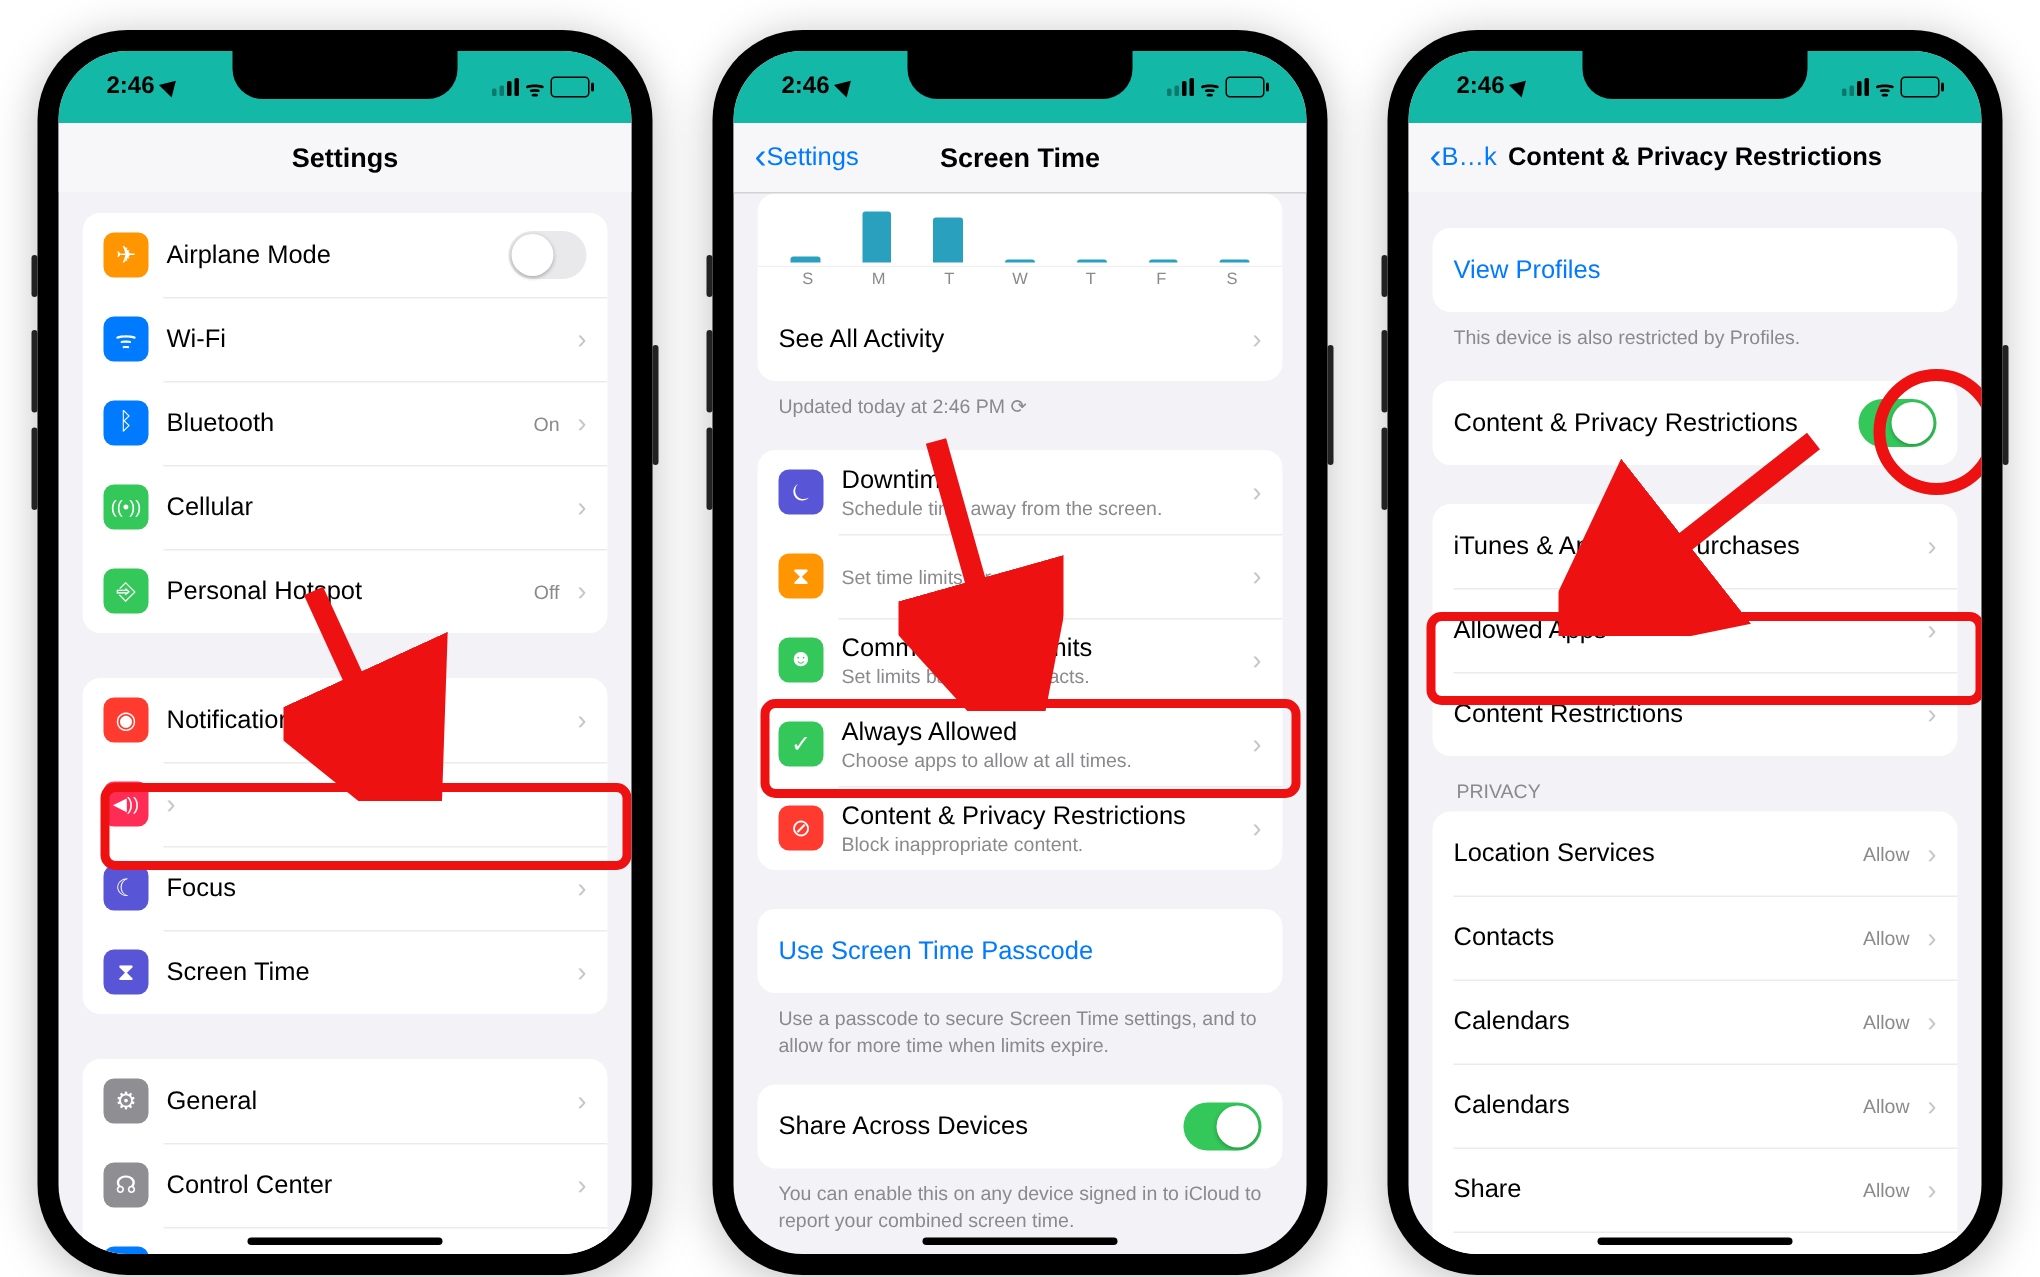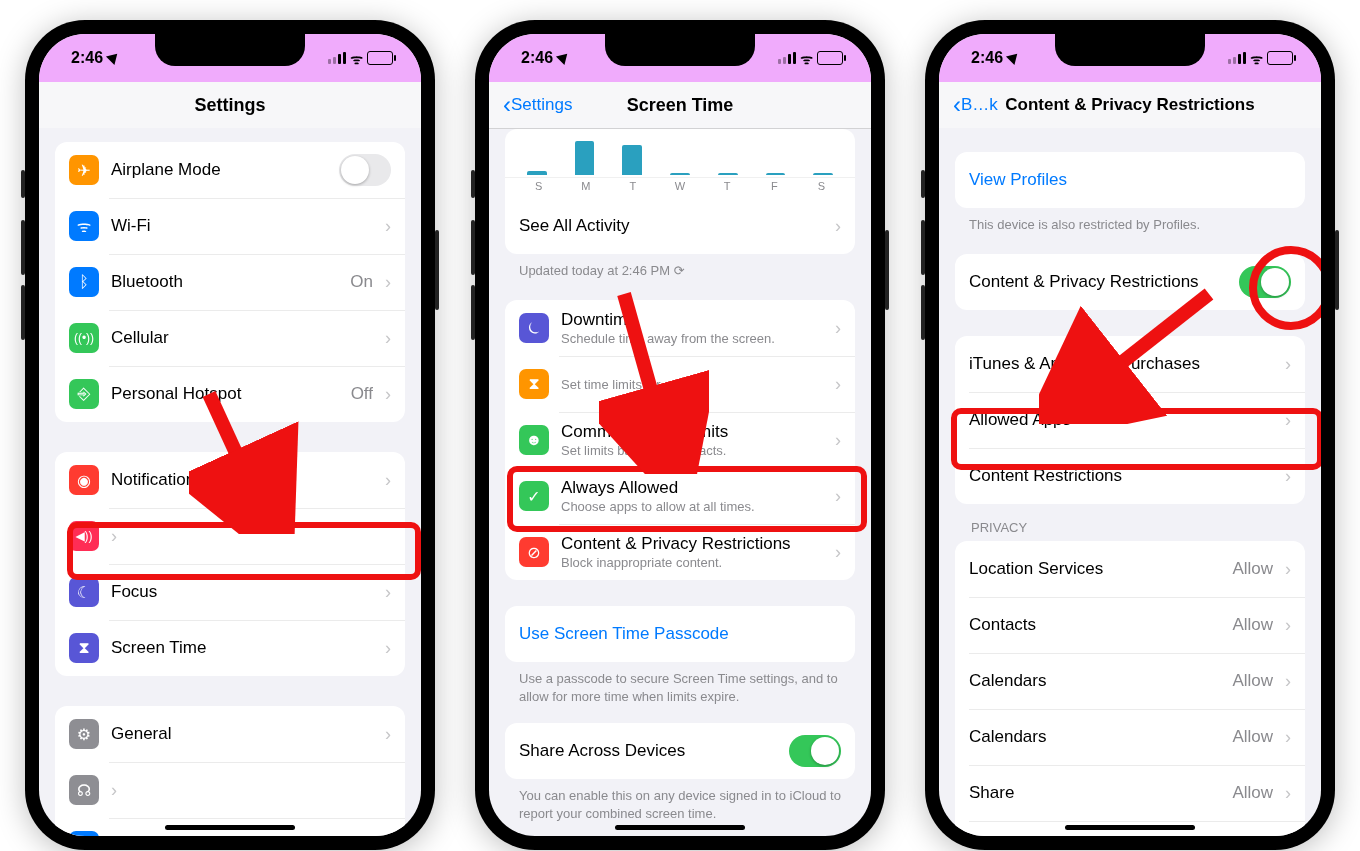--- a/index.html
+++ b/index.html
@@ -48,21 +48,21 @@
     z-index: 50;
   }
   .statusbar {
     height: 48px;
     display: flex;
     align-items: center;
     justify-content: space-between;
     padding: 0 28px 0 32px;
     font-weight: 600;
     font-size: 16px;
-    background: #f0abfc;
+    background: #14b8a6;
     position: relative;
     gap: 16px;
   }
   .sb-left { display:flex; align-items:center; gap:4px; }
   .sb-right { display:flex; align-items:center; gap:4px; }
   .loc-arrow {
     width: 0; height: 0;
     border-left: 6px solid transparent;
     border-right: 6px solid transparent;
     border-bottom: 10px solid #000;
@@ -125,21 +125,21 @@
     padding: 6px 14px; gap:12px; position:relative;
   }
   .row + .row::before {
     content:""; position:absolute; top:0; left:54px; right:0; height:1px; background:rgba(0,0,0,.08);
   }
   .row.noicon + .row.noicon::before { left:14px; }
   .row.noicon::before { left:14px; }
   .row .label { flex:1; font-size:17px; color:#000; }
   .row .sub { font-size:13px; color:#8a8a8e; margin-top:1px; }
   .row .titles { flex:1; display:flex; flex-direction:column; }
-  .row .value { font-size:17px; color:#8a8a8e; }
+  .row .value { font-size:13px; color:#8a8a8e; }
   .chevron { color:#c6c6c8; font-size:18px; }
   .icon {
     width:30px; height:30px; border-radius:7px; flex-shrink:0;
     display:flex; align-items:center; justify-content:center;
     color:#fff; font-size:16px;
   }
   .link { color:#007aff !important; }
 
   .switch {
     width:52px; height:32px; border-radius:16px; background:#e9e9eb; position:relative; flex-shrink:0;
@@ -285,20 +285,21 @@
       </div>
 
       <div class="group">
         <div class="row">
           <span class="icon" style="background:#8e8e93">⚙</span>
           <span class="label">General</span>
           <span class="chevron">›</span>
         </div>
         <div class="row">
           <span class="icon" style="background:#8e8e93">☊</span>
+          <span class="label">Control Center</span>
           <span class="chevron">›</span>
         </div>
         <div class="row">
           <span class="icon" style="background:#007aff;font-size:12px;font-weight:700">AA</span>
 
           <span class="chevron">›</span>
         </div>
 
       </div>
 

